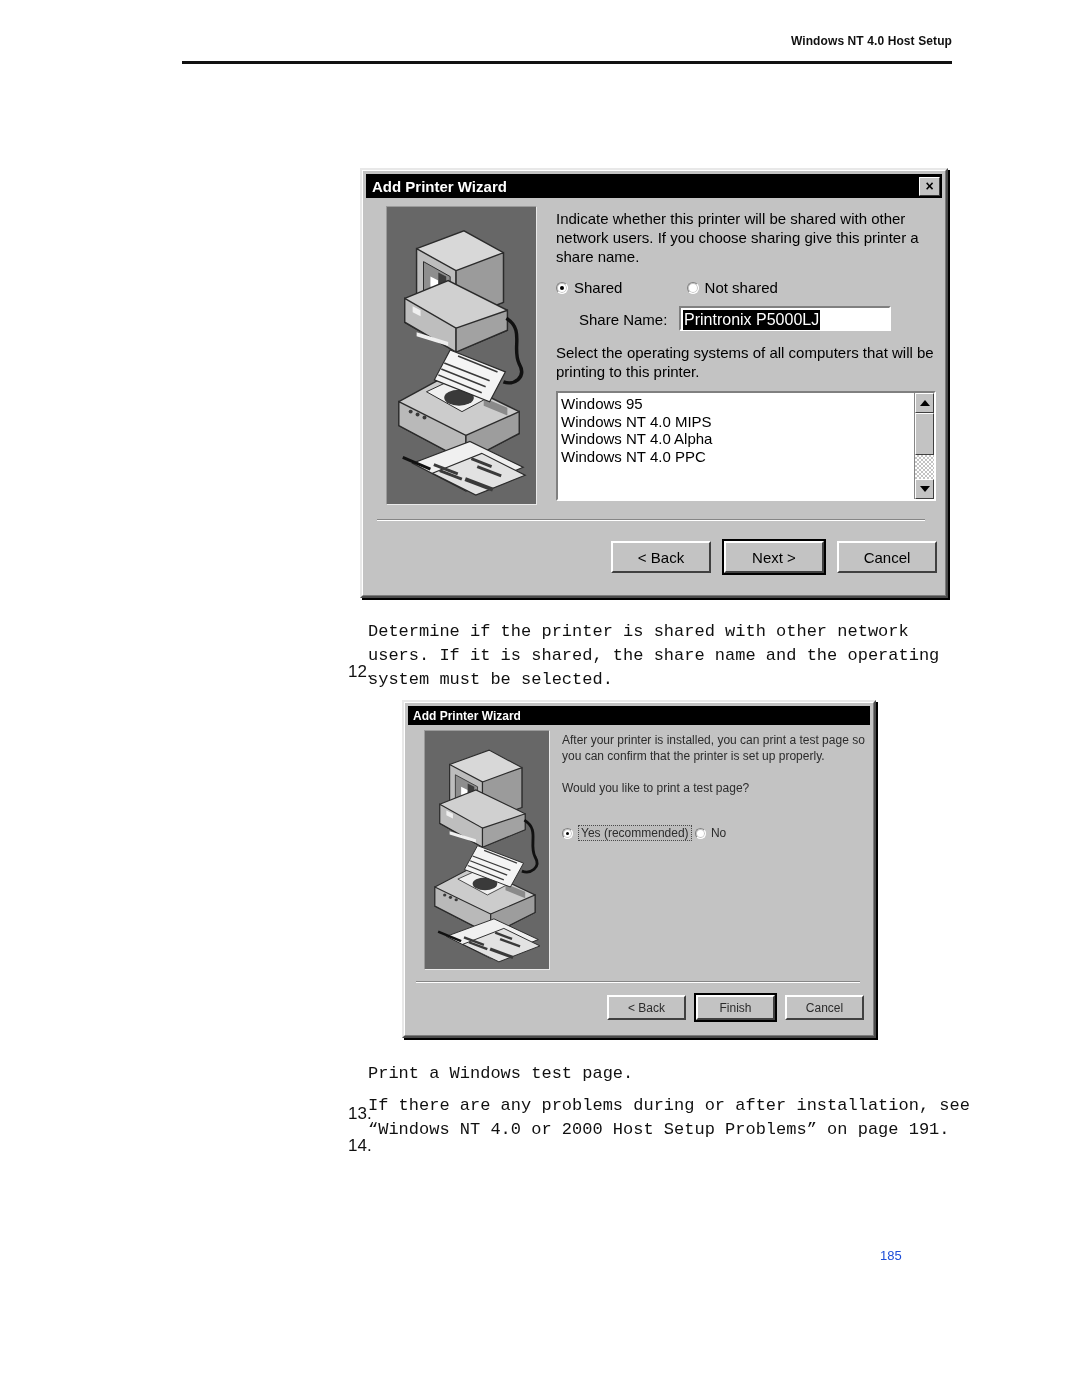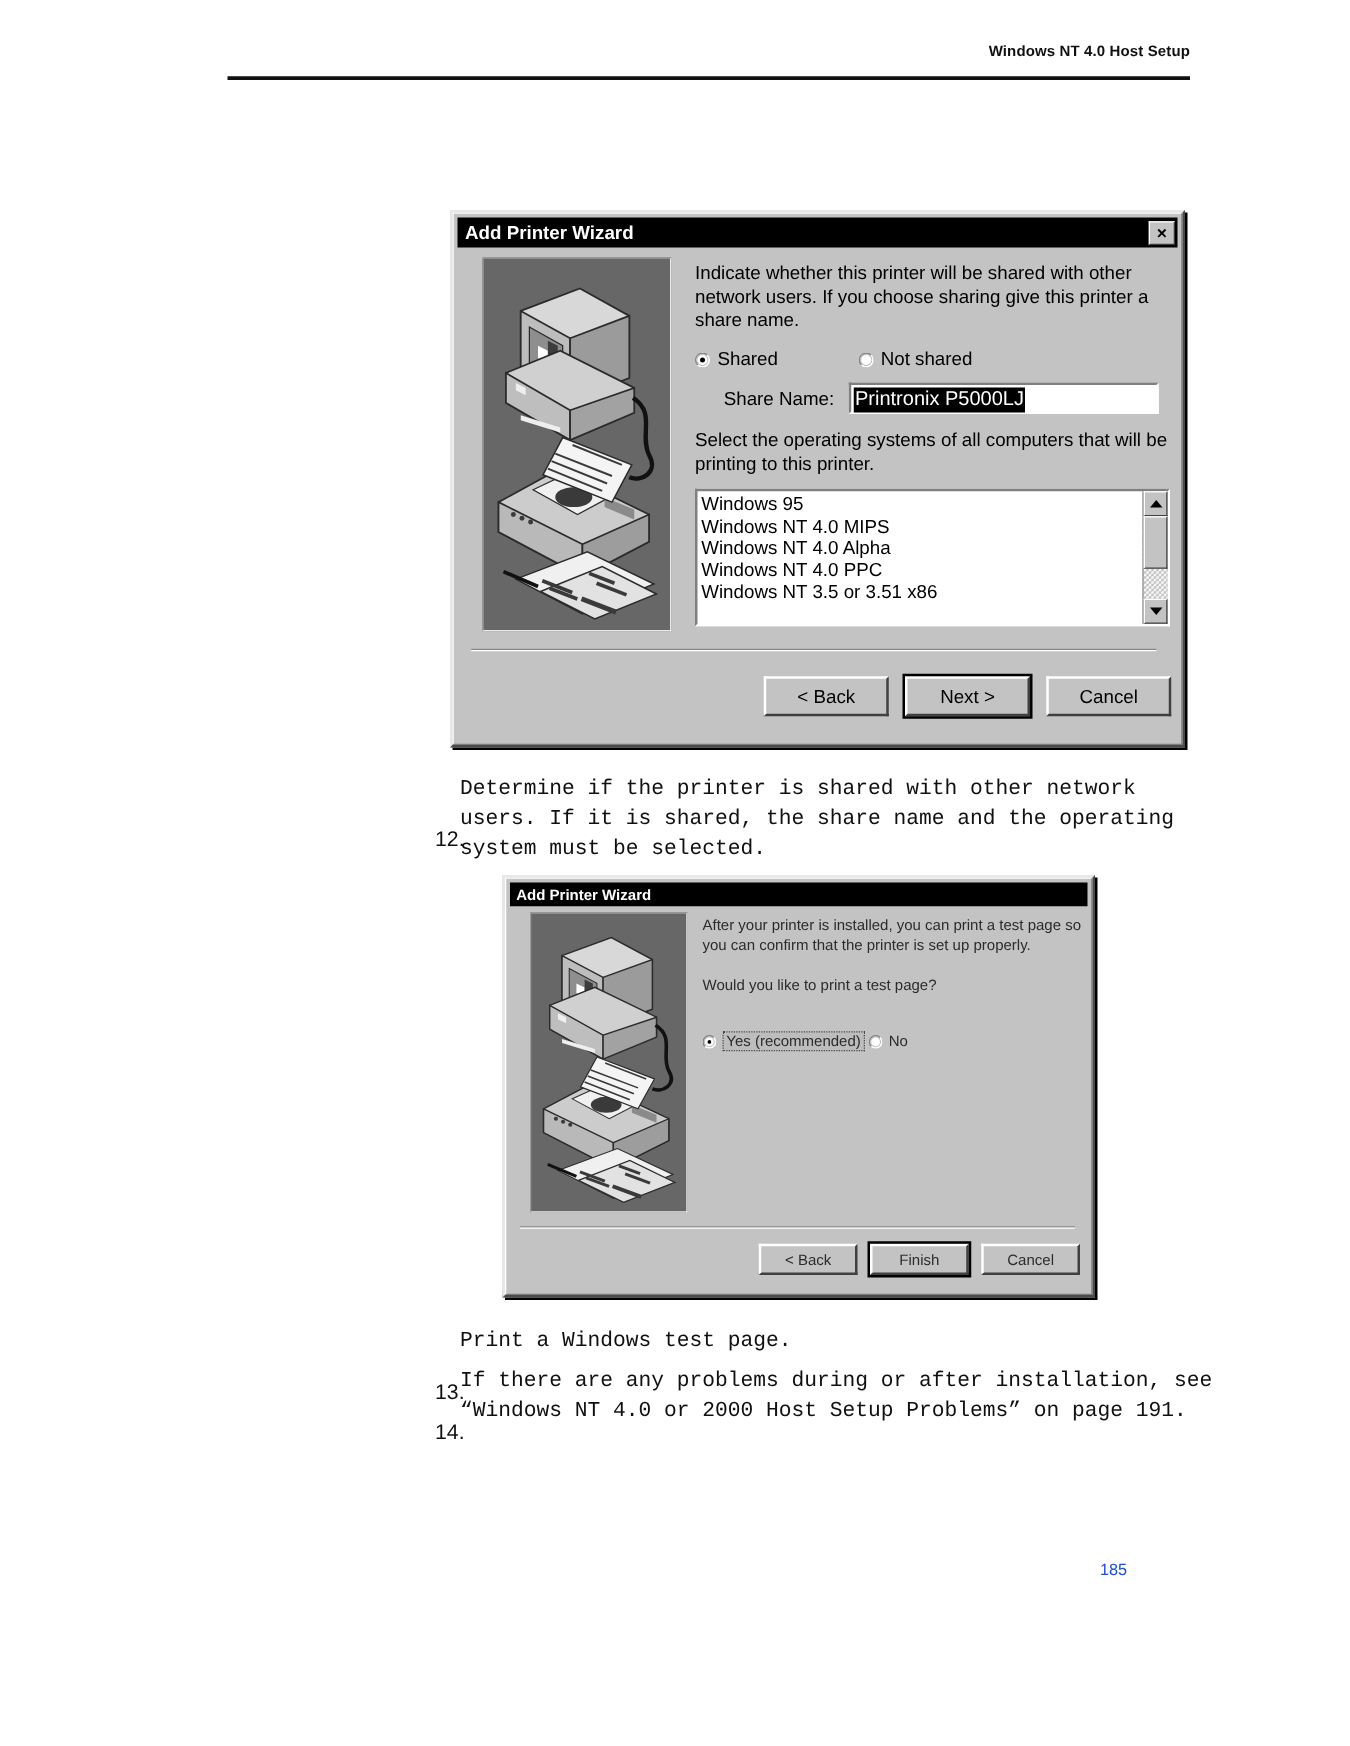--- a/index.html
+++ b/index.html
@@ -164,21 +164,21 @@
   }
   #dlg1 .radio-row {
     position: absolute; left: 193px; top: 108px; width: 380px;
     font-size: 15px;
   }
   #dlg1 .radio-row .r2 { margin-left: 60px; }
   #dlg1 .share-label {
     position: absolute; left: 216px; top: 140px; font-size: 15px;
   }
   #dlg1 .share-field {
-    position: absolute; left: 316px; top: 135px; width: 248px; height: 25px;
+    position: absolute; left: 316px; top: 135px; width: 212px; height: 25px;
     padding: 2px 2px 0 2px;
   }
   #dlg1 .share-value {
     background: #000; color: #fff; font-size: 16px; display: inline-block;
     padding: 0 1px; line-height: 20px;
   }
   #dlg1 .body-text2 {
     position: absolute; left: 193px; top: 172px; width: 380px;
     font-size: 15px; line-height: 19px;
   }
@@ -403,21 +403,20 @@
     </div>
 
     <div class="body-text2">Select the operating systems of all computers that will be printing to this printer.</div>
 
     <div class="oslist sunken">
       <div class="oslist-items">
           <div>Windows 95</div>
           <div>Windows NT 4.0 MIPS</div>
           <div>Windows NT 4.0 Alpha</div>
           <div>Windows NT 4.0 PPC</div>
-          <div>Windows NT 3.5 or 3.51 x86</div>
         </div>
       <div class="scrollbar">
         <div class="sb-btn">
             <i class="sb-arrow up"></i>
           </div>
         <div class="sb-track">
           <div class="sb-thumb"></div>
         </div>
         <div class="sb-btn">
             <i class="sb-arrow down"></i>

